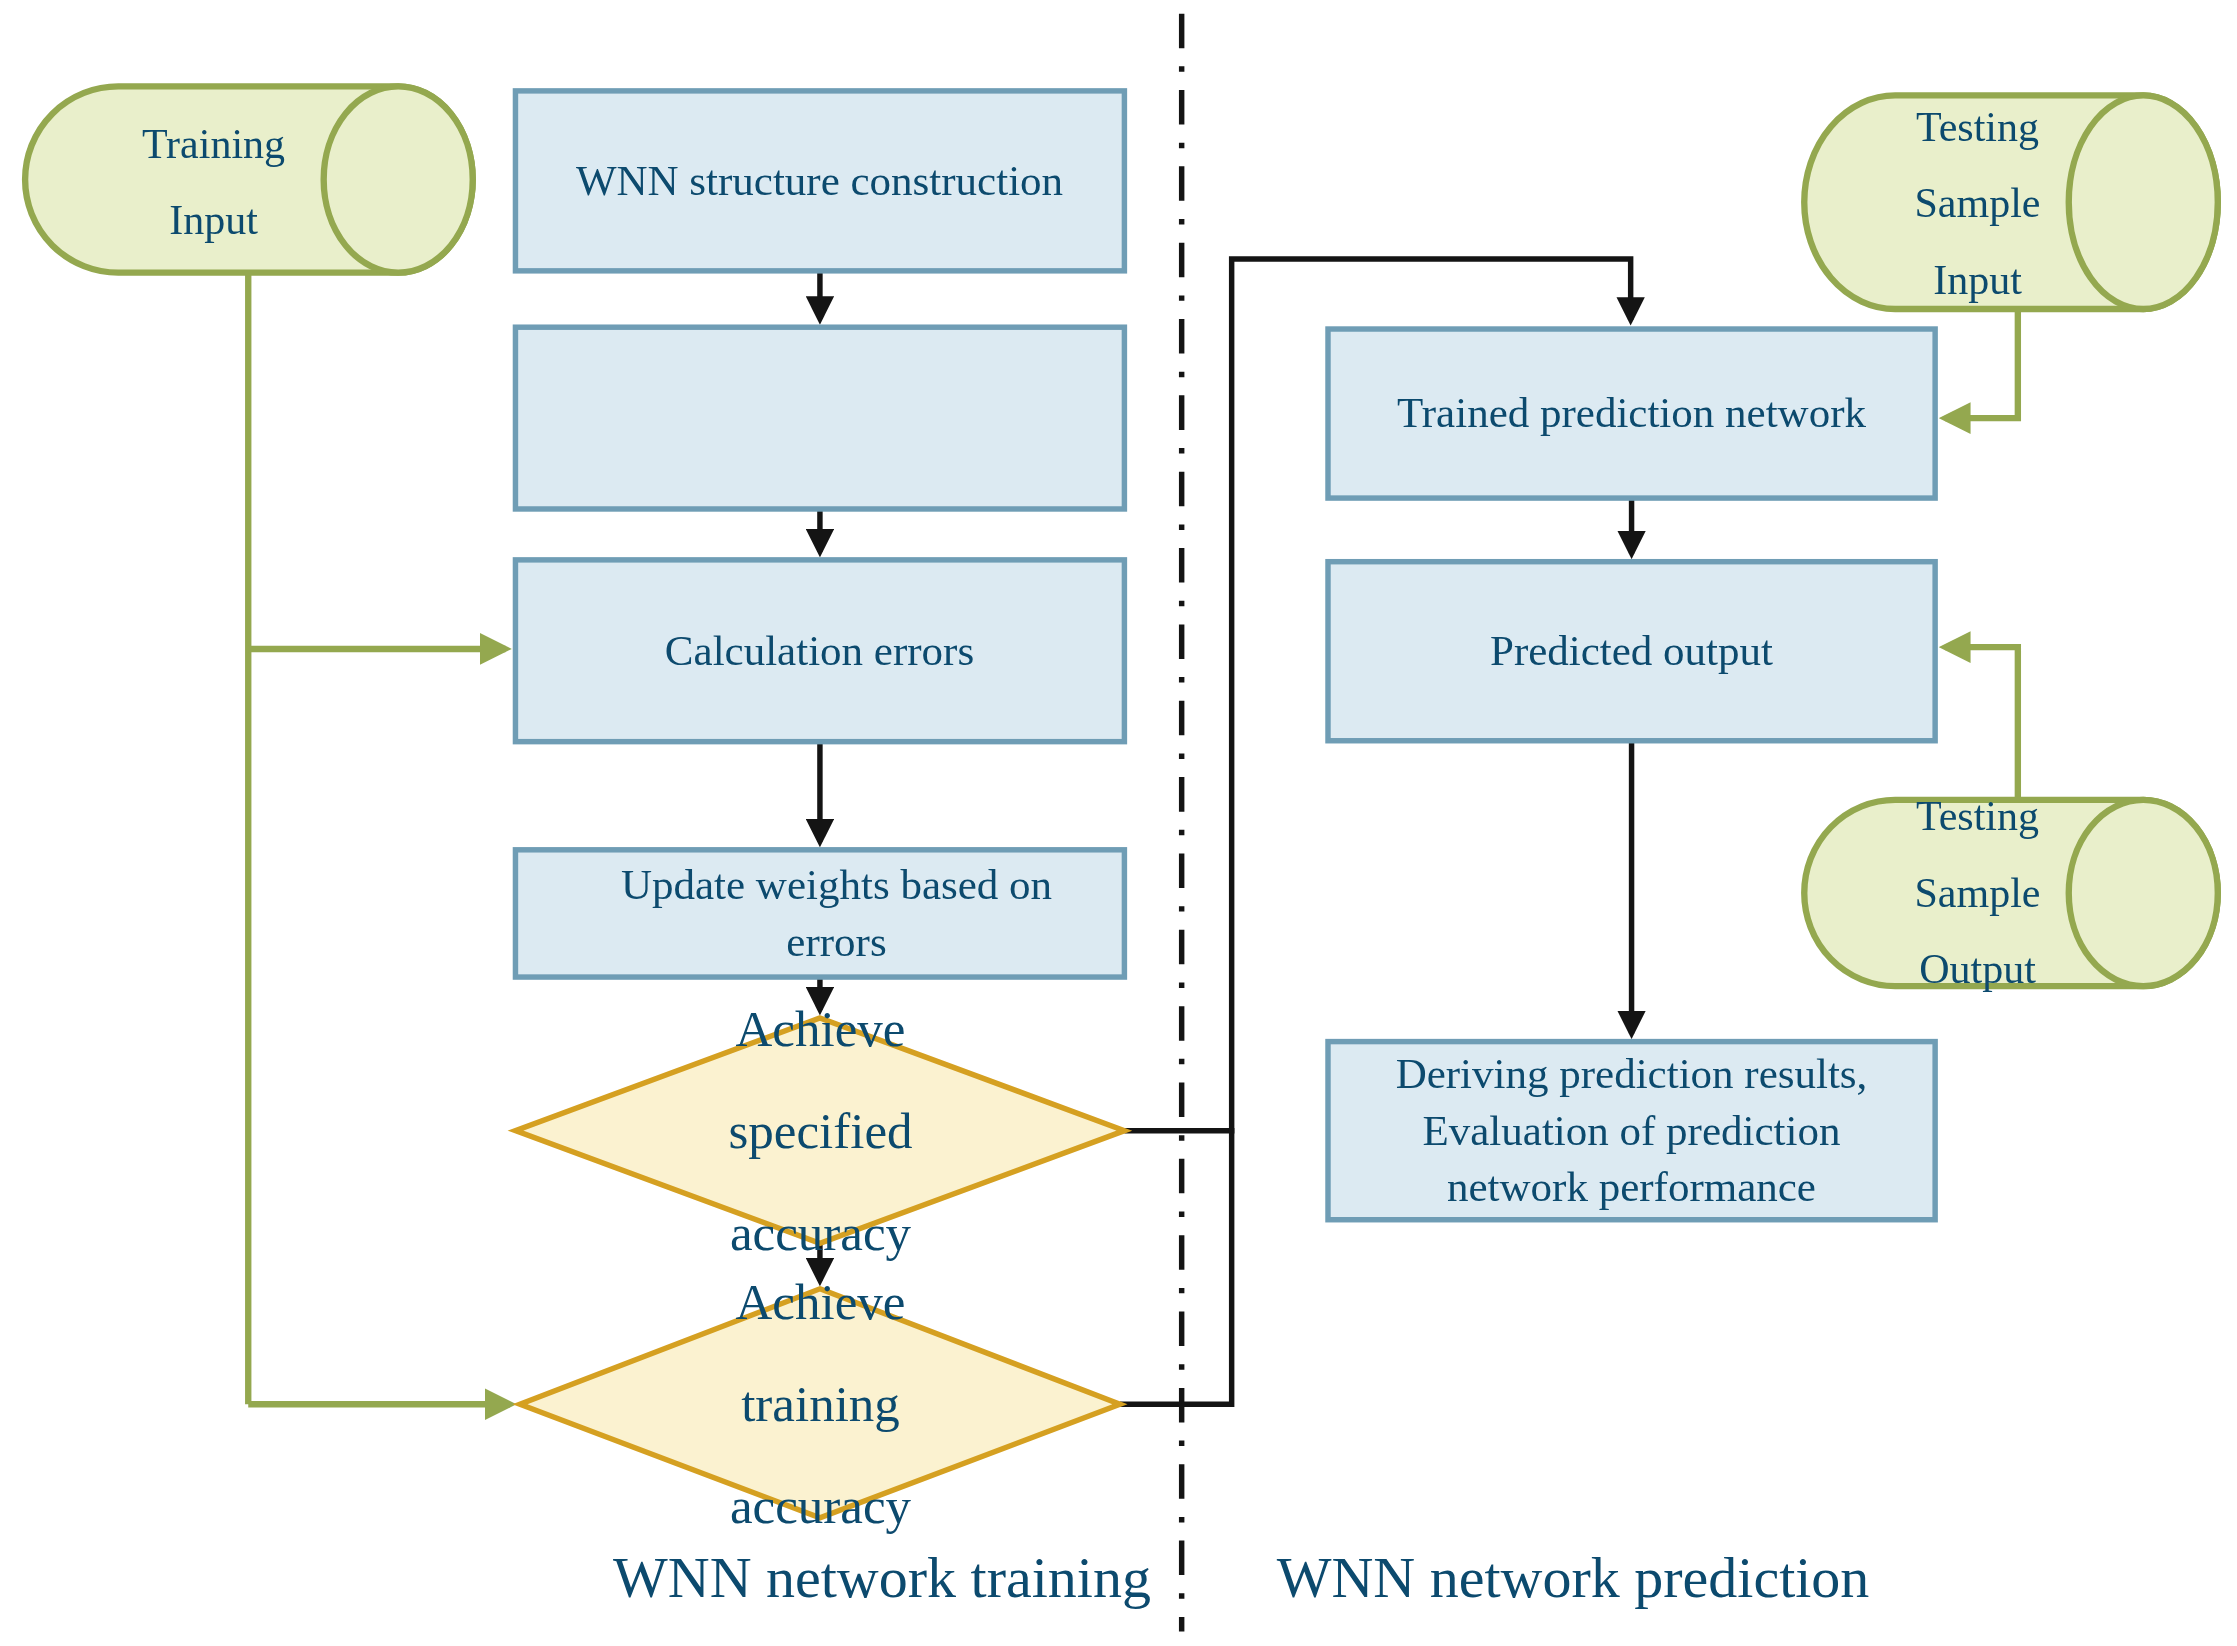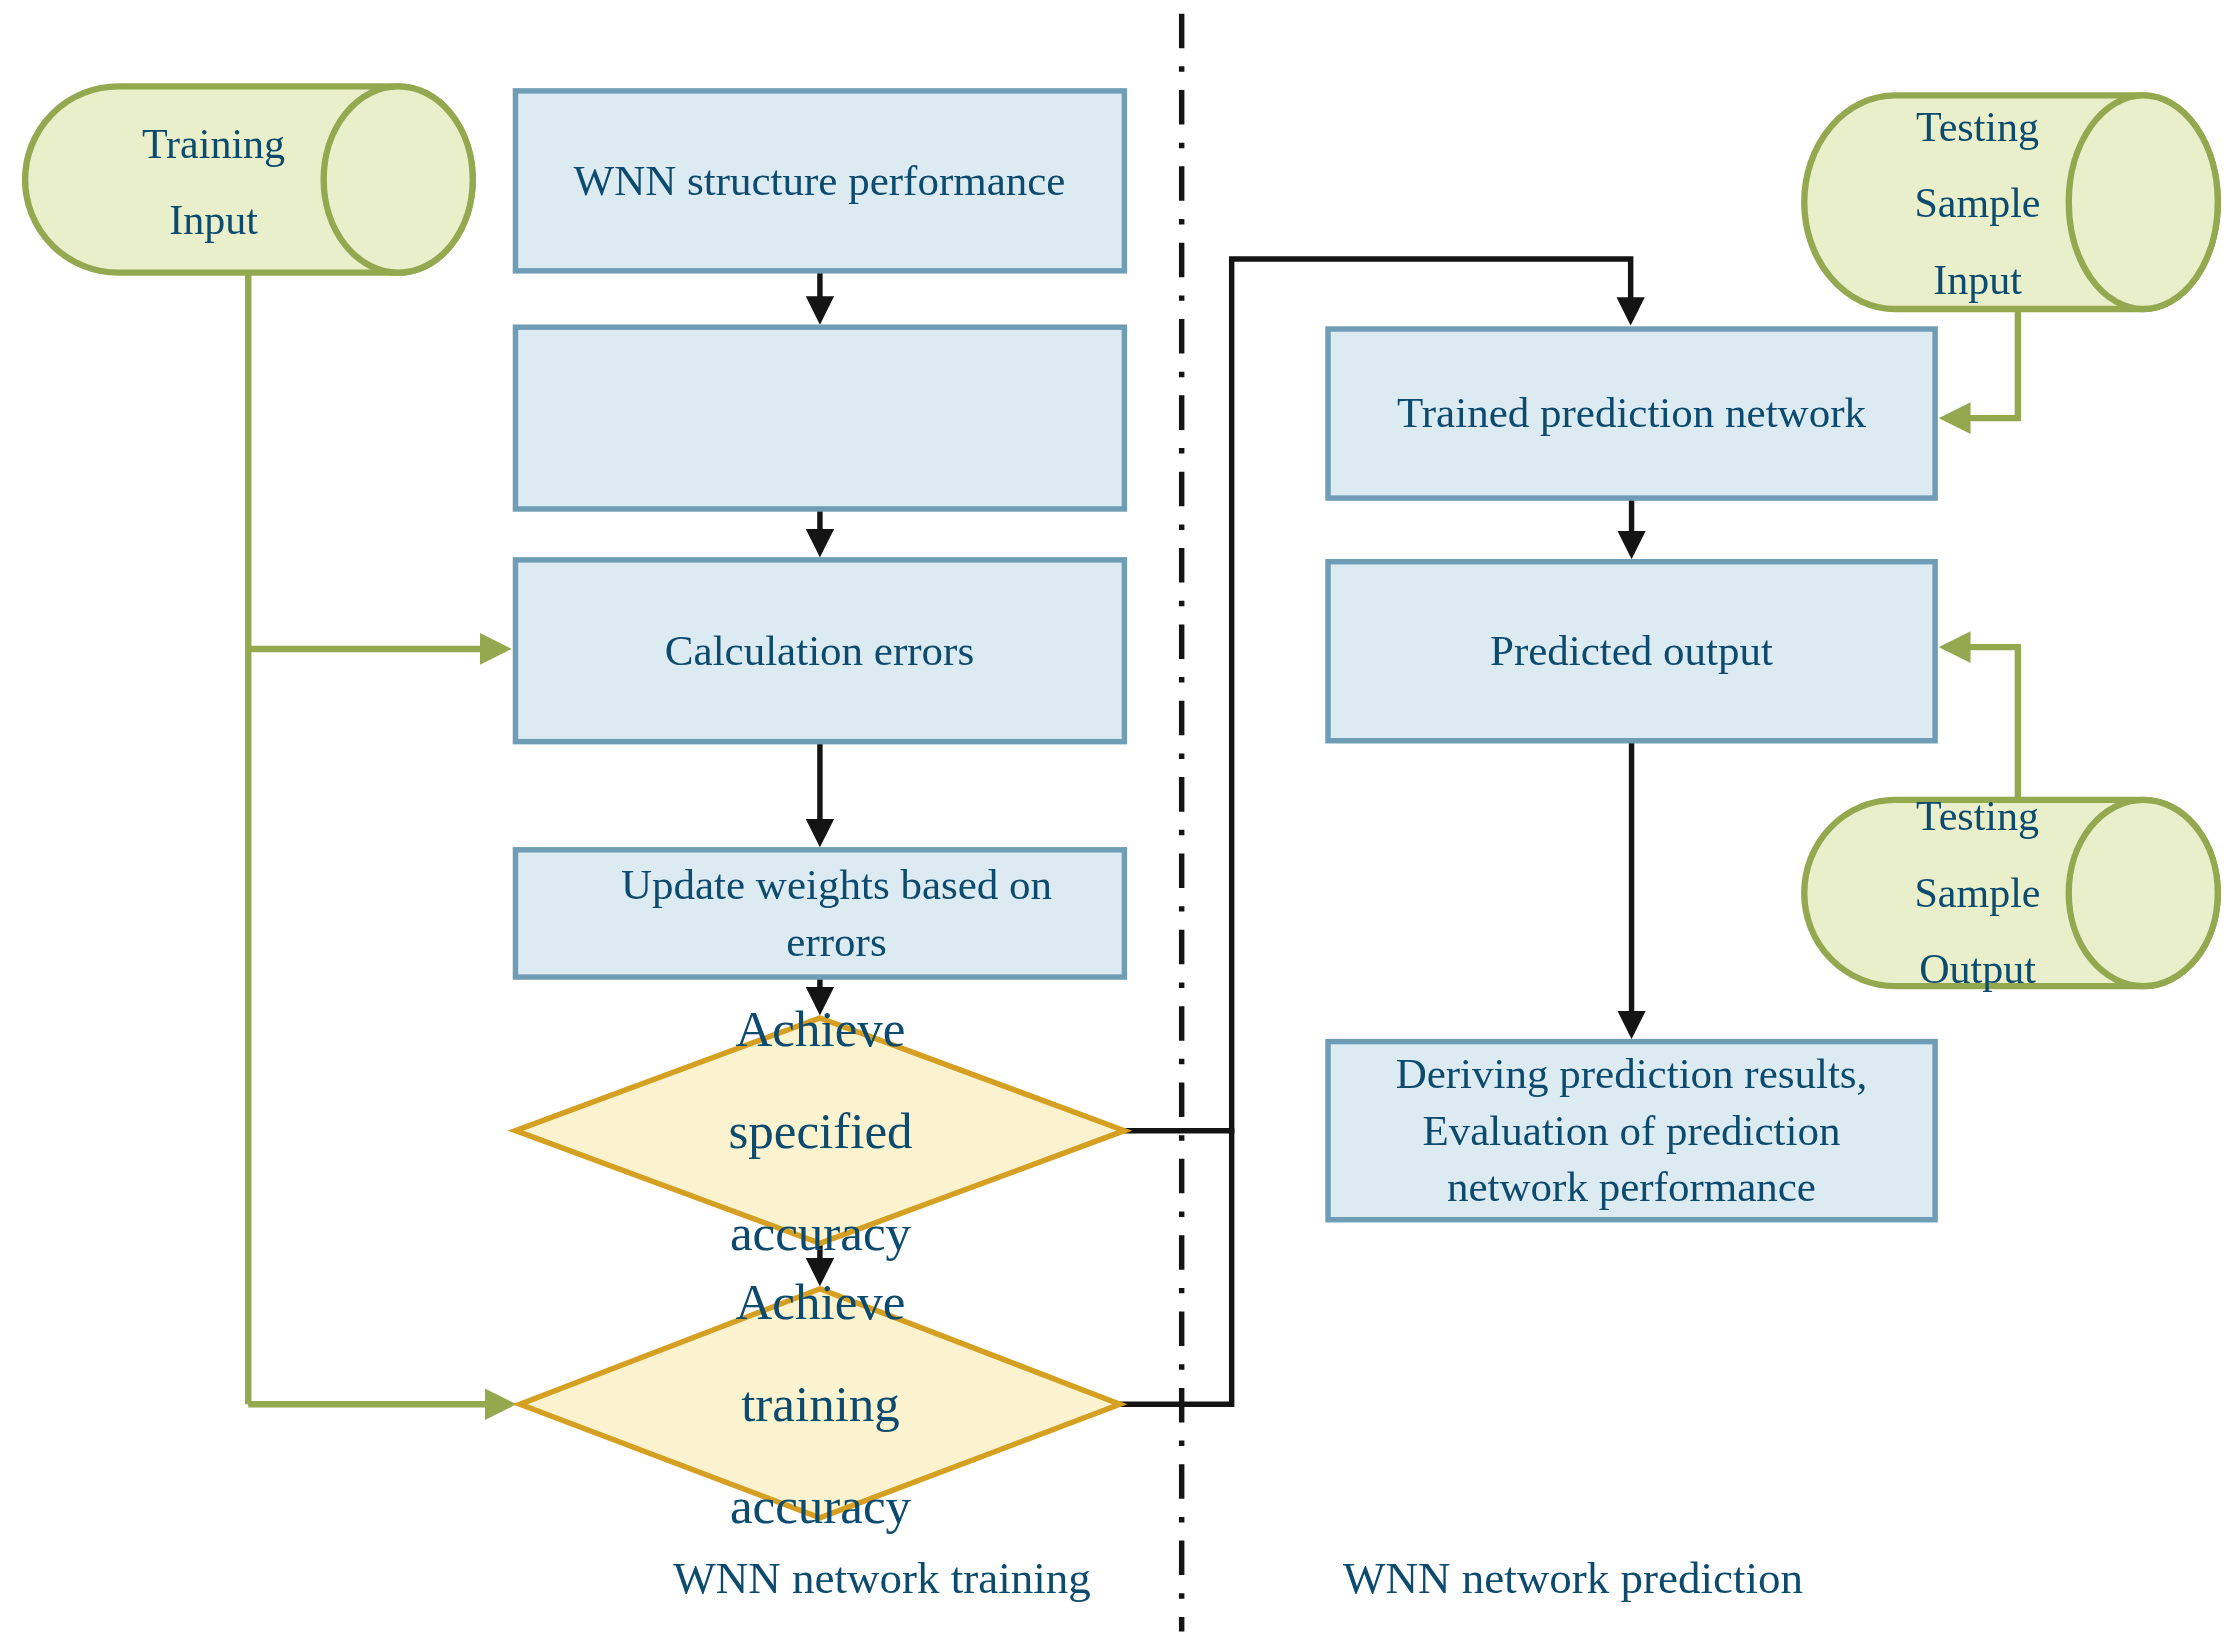--- a/index.html
+++ b/index.html
@@ -24,21 +24,21 @@
   .m-olive{fill:var(--cylinder-border,#94a84f);}
 
   .lbl{
     position:absolute;display:flex;align-items:center;justify-content:center;
     text-align:center;white-space:pre-line;pointer-events:none;
   }
   .box-label{font-size:43px;line-height:1.45;}
   .box-label.tight{line-height:1.32;}
   .diamond-label{font-size:51px;line-height:2.0;}
   .cyl-label{font-size:42px;line-height:1.82;}
-  .section-label{font-size:45px;line-height:1.2;}
+  .section-label{font-size:58px;line-height:1.2;}
 </style>
 </head>
 <body>
 
 <div class="canvas">
 
   <svg class="layer" viewBox="0 0 2461 1811" xmlns="http://www.w3.org/2000/svg">
     <defs>
       <marker id="ab" viewBox="0 0 10 10" refX="8" refY="5" markerWidth="5.2" markerHeight="5.2" orient="auto">
         <path class="m-black" d="M 0 0 L 10 5 L 0 10 z"></path>
@@ -92,21 +92,21 @@
     <polygon class="shape-diamond" points="902,1418 1232,1545 902,1670 572,1545"></polygon>
 
     <rect class="shape-box" x="1461" y="362" width="668" height="186"></rect>
     <rect class="shape-box" x="1461" y="618" width="668" height="197"></rect>
     <rect class="shape-box" x="1461" y="1146" width="668" height="196"></rect>
   </svg>
 
   <div class="lbl cyl-label" style="left:36px;top:91px;width:355px;height:182px;">Training
 Input</div>
 
-  <div class="lbl box-label" style="left:515px;top:91px;width:609px;height:180px;">WNN structure performance</div>
+  <div class="lbl box-label" style="left:515px;top:91px;width:609px;height:180px;">WNN structure construction</div>
   <div class="lbl box-label" style="left:515px;top:560px;width:609px;height:182px;">Calculation errors</div>
   <div class="lbl box-label tight" style="left:532px;top:850px;width:609px;height:127px;">Update weights based on
 errors</div>
 
   <div class="lbl diamond-label" style="left:593px;top:1016px;width:455px;height:229px;">Achieve
 specified
 accuracy</div>
   <div class="lbl diamond-label" style="left:593px;top:1289px;width:455px;height:229px;">Achieve
 training
 accuracy</div>

